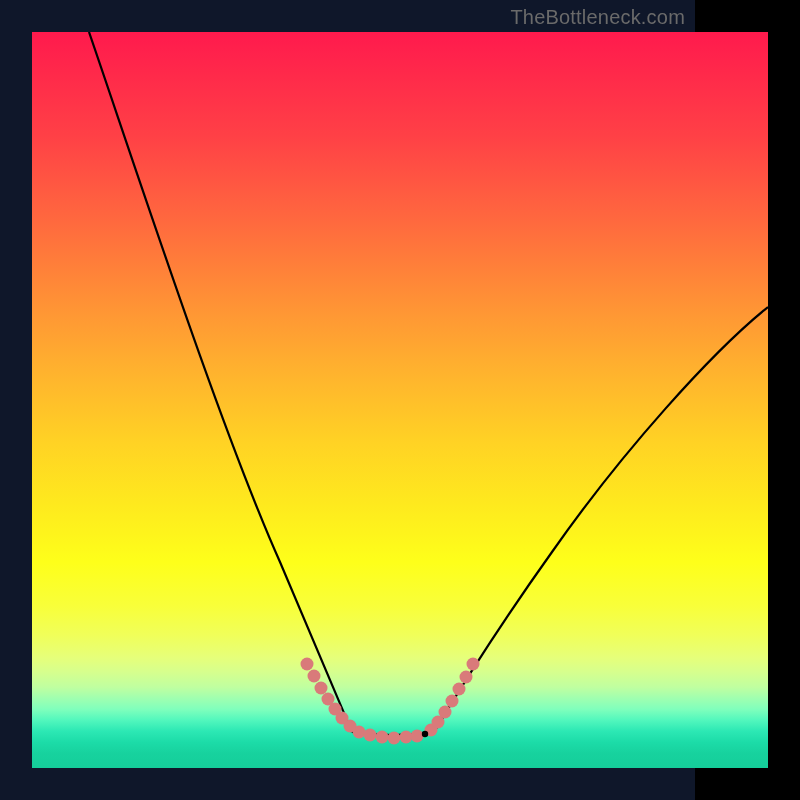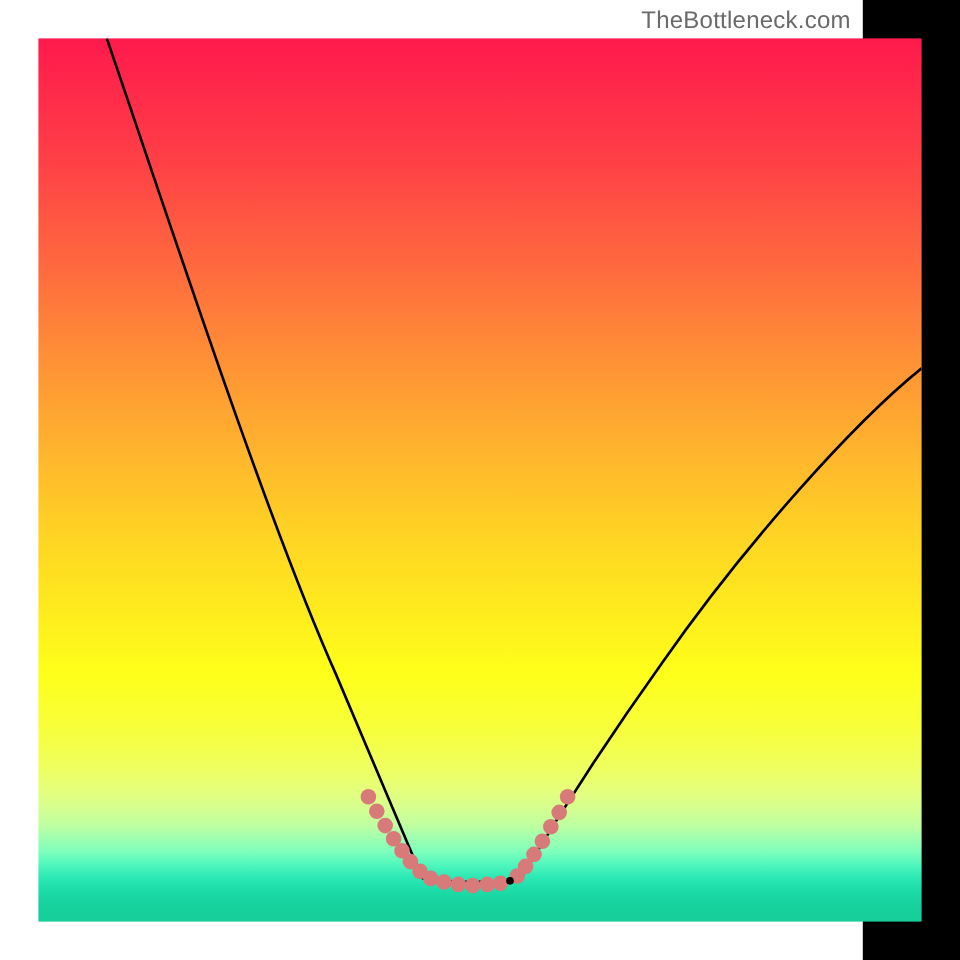--- a/index.html
+++ b/index.html
@@ -10,22 +10,21 @@
     background: #000;
     overflow: hidden;
     font-family: Arial, Helvetica, sans-serif;
   }
   .frame {
     position: absolute;
     top: 0;
     left: 0;
     width: 695px;
     height: 800px;
-    background: #ffffff;
-    padding-left: 24px;
+    background: #0f172a;
   }
   .plot-area {
     position: absolute;
     top: 32px;
     left: 32px;
     width: 736px;
     height: 736px;
     
     background: linear-gradient(to bottom,
       #ff1a4d 0%,

